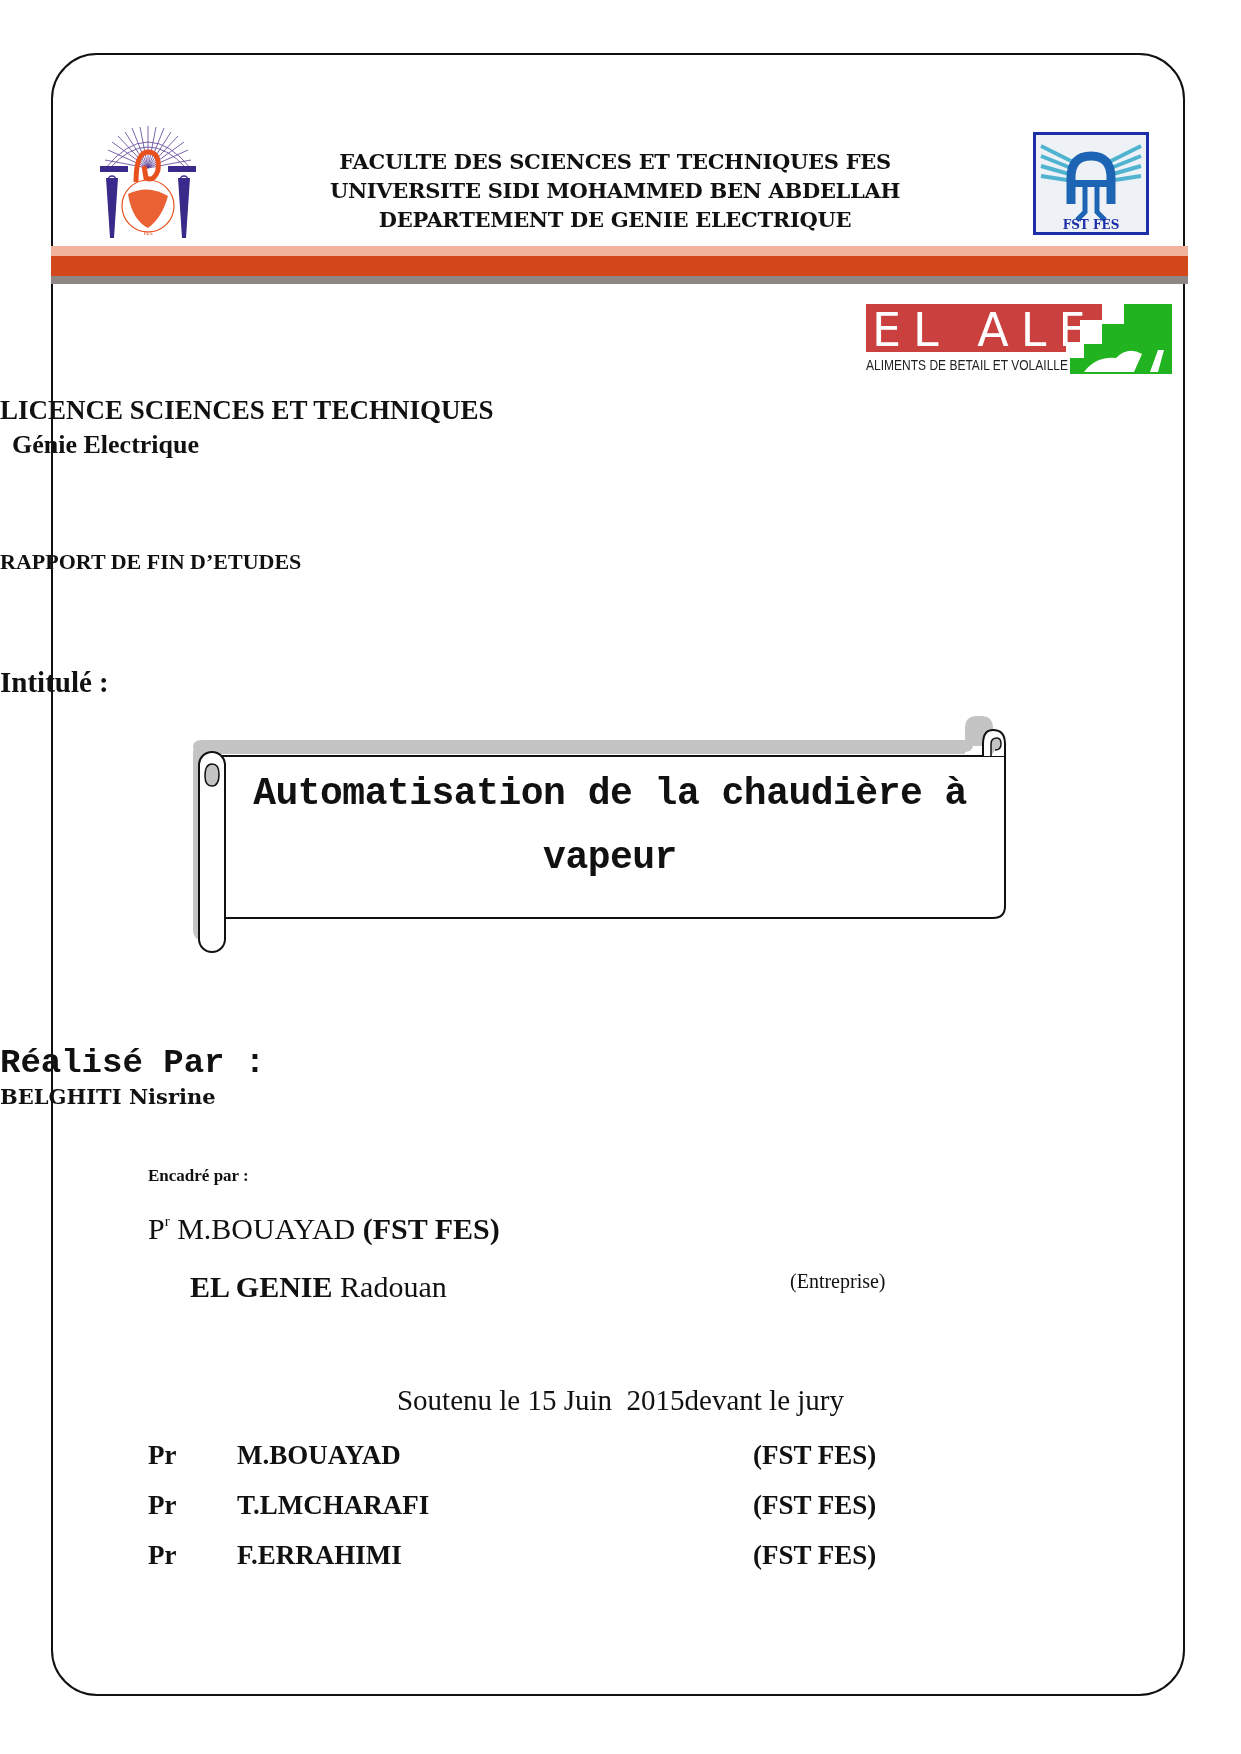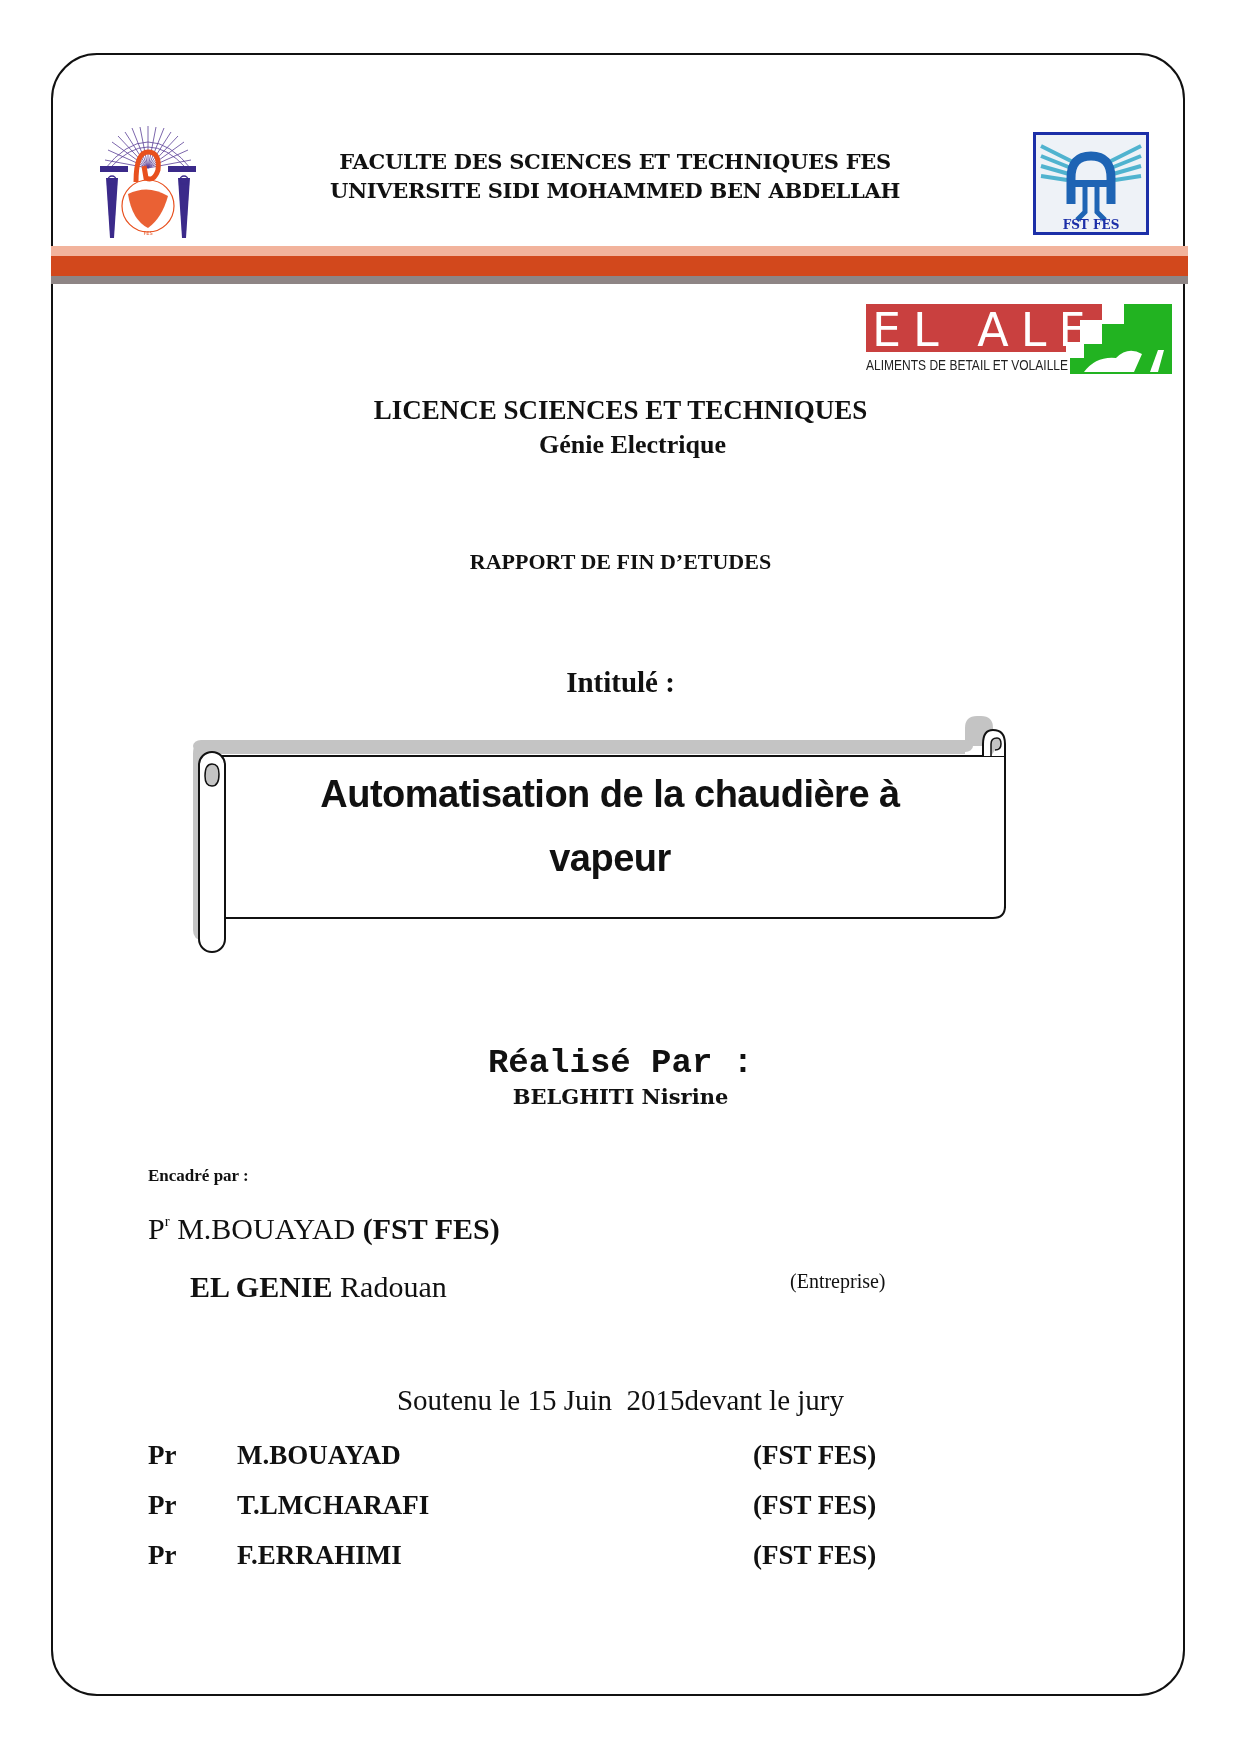--- a/index.html
+++ b/index.html
@@ -1,33 +1,33 @@
 <!DOCTYPE html>
 <html><head>
 <meta charset="utf-8">
 <style>
   html, body { margin: 0; padding: 0; background: #ffffff; }
   body { width: 1241px; height: 1754px; position: relative; overflow: hidden; font-family: "Liberation Serif", serif; color: #111; }
   .frame { position: absolute; left: 51px; top: 53px; width: 1134px; height: 1643px; border: 2.5px solid #111; border-radius: 46px; box-sizing: border-box; }
   .abs { position: absolute; }
-  .center { left: 0; width: 1241px; text-align: center; }
+  .center { left: 0; width: 1241px; }
   .hdr { font-family: "DejaVu Serif", serif; font-weight: bold; font-size: 21px; line-height: 29px; top: 147px; left: 300px; width: 630px; text-align: center; letter-spacing: -0.3px; }
   .stripe { position: absolute; left: 51px; width: 1137px; }
   .s1 { top: 246px; height: 10px; background: #f2b39c; }
   .s2 { top: 256px; height: 20px; background: #d2481c; }
   .s3 { top: 276px; height: 8px; background: #8e8585; }
   .logo-left { left: 92px; top: 122px; width: 112px; height: 118px; }
   .logo-fst { left: 1033px; top: 132px; width: 116px; height: 103px; }
   .logo-elalf { left: 866px; top: 302px; width: 306px; height: 74px; }
   .licence { top: 395px; font-weight: bold; font-size: 27px; }
   .genie { top: 430px; font-weight: bold; font-size: 26px; padding-left: 12px; }
   .rapport { top: 549px; font-weight: bold; font-size: 22px; }
   .intitule { top: 666px; font-weight: bold; font-size: 29px; }
   .scroll { left: 185px; top: 708px; width: 835px; height: 255px; }
-  .title { left: 210px; width: 800px; top: 762px; text-align: center; font-family: Liberation Sans, sans-serif; font-weight: bold; font-size: 38px; line-height: 64px; letter-spacing: -0.5px; }
+  .title { left: 210px; width: 800px; top: 762px; text-align: center; font-family: Liberation Mono, monospace; font-weight: bold; font-size: 38px; line-height: 64px; letter-spacing: -0.5px; }
   .realise { top: 1004px; font-family: Liberation Mono, monospace; font-weight: bold; font-size: 34px; margin-top: 40px; }
   .student { top: 1084px; font-family: "DejaVu Serif", serif; font-weight: bold; font-size: 21px; }
   .encadre-label { left: 148px; top: 1166px; font-weight: bold; font-size: 17px; }
   .sup1 { left: 148px; top: 1212px; font-size: 30px; }
   .sup1 sup { font-size: 15px; vertical-align: 13px; }
   .sup2 { left: 190px; top: 1270px; font-size: 30px; }
   .sup2-aff { left: 790px; top: 1270px; font-size: 20px; }
   .soutenu { top: 1384px; font-size: 29px; left: 0; width: 1241px; text-align: center; padding-left: 0px; }
   .jury-pr { left: 148px; font-weight: bold; font-size: 27px; }
   .jury-name { left: 237px; font-weight: bold; font-size: 27px; }
@@ -68,20 +68,21 @@
   <circle cx="92" cy="58" r="4" fill="none" stroke="#3b2a8a" stroke-width="1.5"></circle>
   <ellipse cx="56" cy="84" rx="26" ry="26" fill="none" stroke="#e8501e" stroke-width="1.2"></ellipse>
   <path d="M44 60 Q44 30 56 30 Q68 30 66 48 Q62 60 54 56 L52 44" fill="none" stroke="#e8501e" stroke-width="5"></path>
   <path d="M36 72 Q56 62 76 74 Q70 96 56 106 Q40 98 36 72 Z" fill="#e8501e" opacity="0.9"></path>
   <text x="56" y="113" font-size="5" text-anchor="middle" fill="#e8501e" font-family="DejaVu Sans, sans-serif">FES</text>
 </svg>
 
 <div class="abs hdr">
   <div>FACULTE DES SCIENCES ET TECHNIQUES FES</div>
   <div>UNIVERSITE SIDI MOHAMMED BEN ABDELLAH</div>
+  <div>DEPARTEMENT DE GENIE ELECTRIQUE</div>
 </div>
 
 <svg class="abs logo-fst" viewBox="0 0 116 103">
   <rect x="1.5" y="1.5" width="113" height="100" fill="#eef2f7" stroke="#1c2fa8" stroke-width="3"></rect>
   <g stroke="#35a9c9" stroke-width="4" fill="none" opacity="0.85">
     <path d="M8 14 L40 30"></path>
       <path d="M8 24 L38 36"></path>
       <path d="M8 34 L36 42"></path>
       <path d="M8 44 L34 48"></path>
     <path d="M108 14 L76 30"></path>

